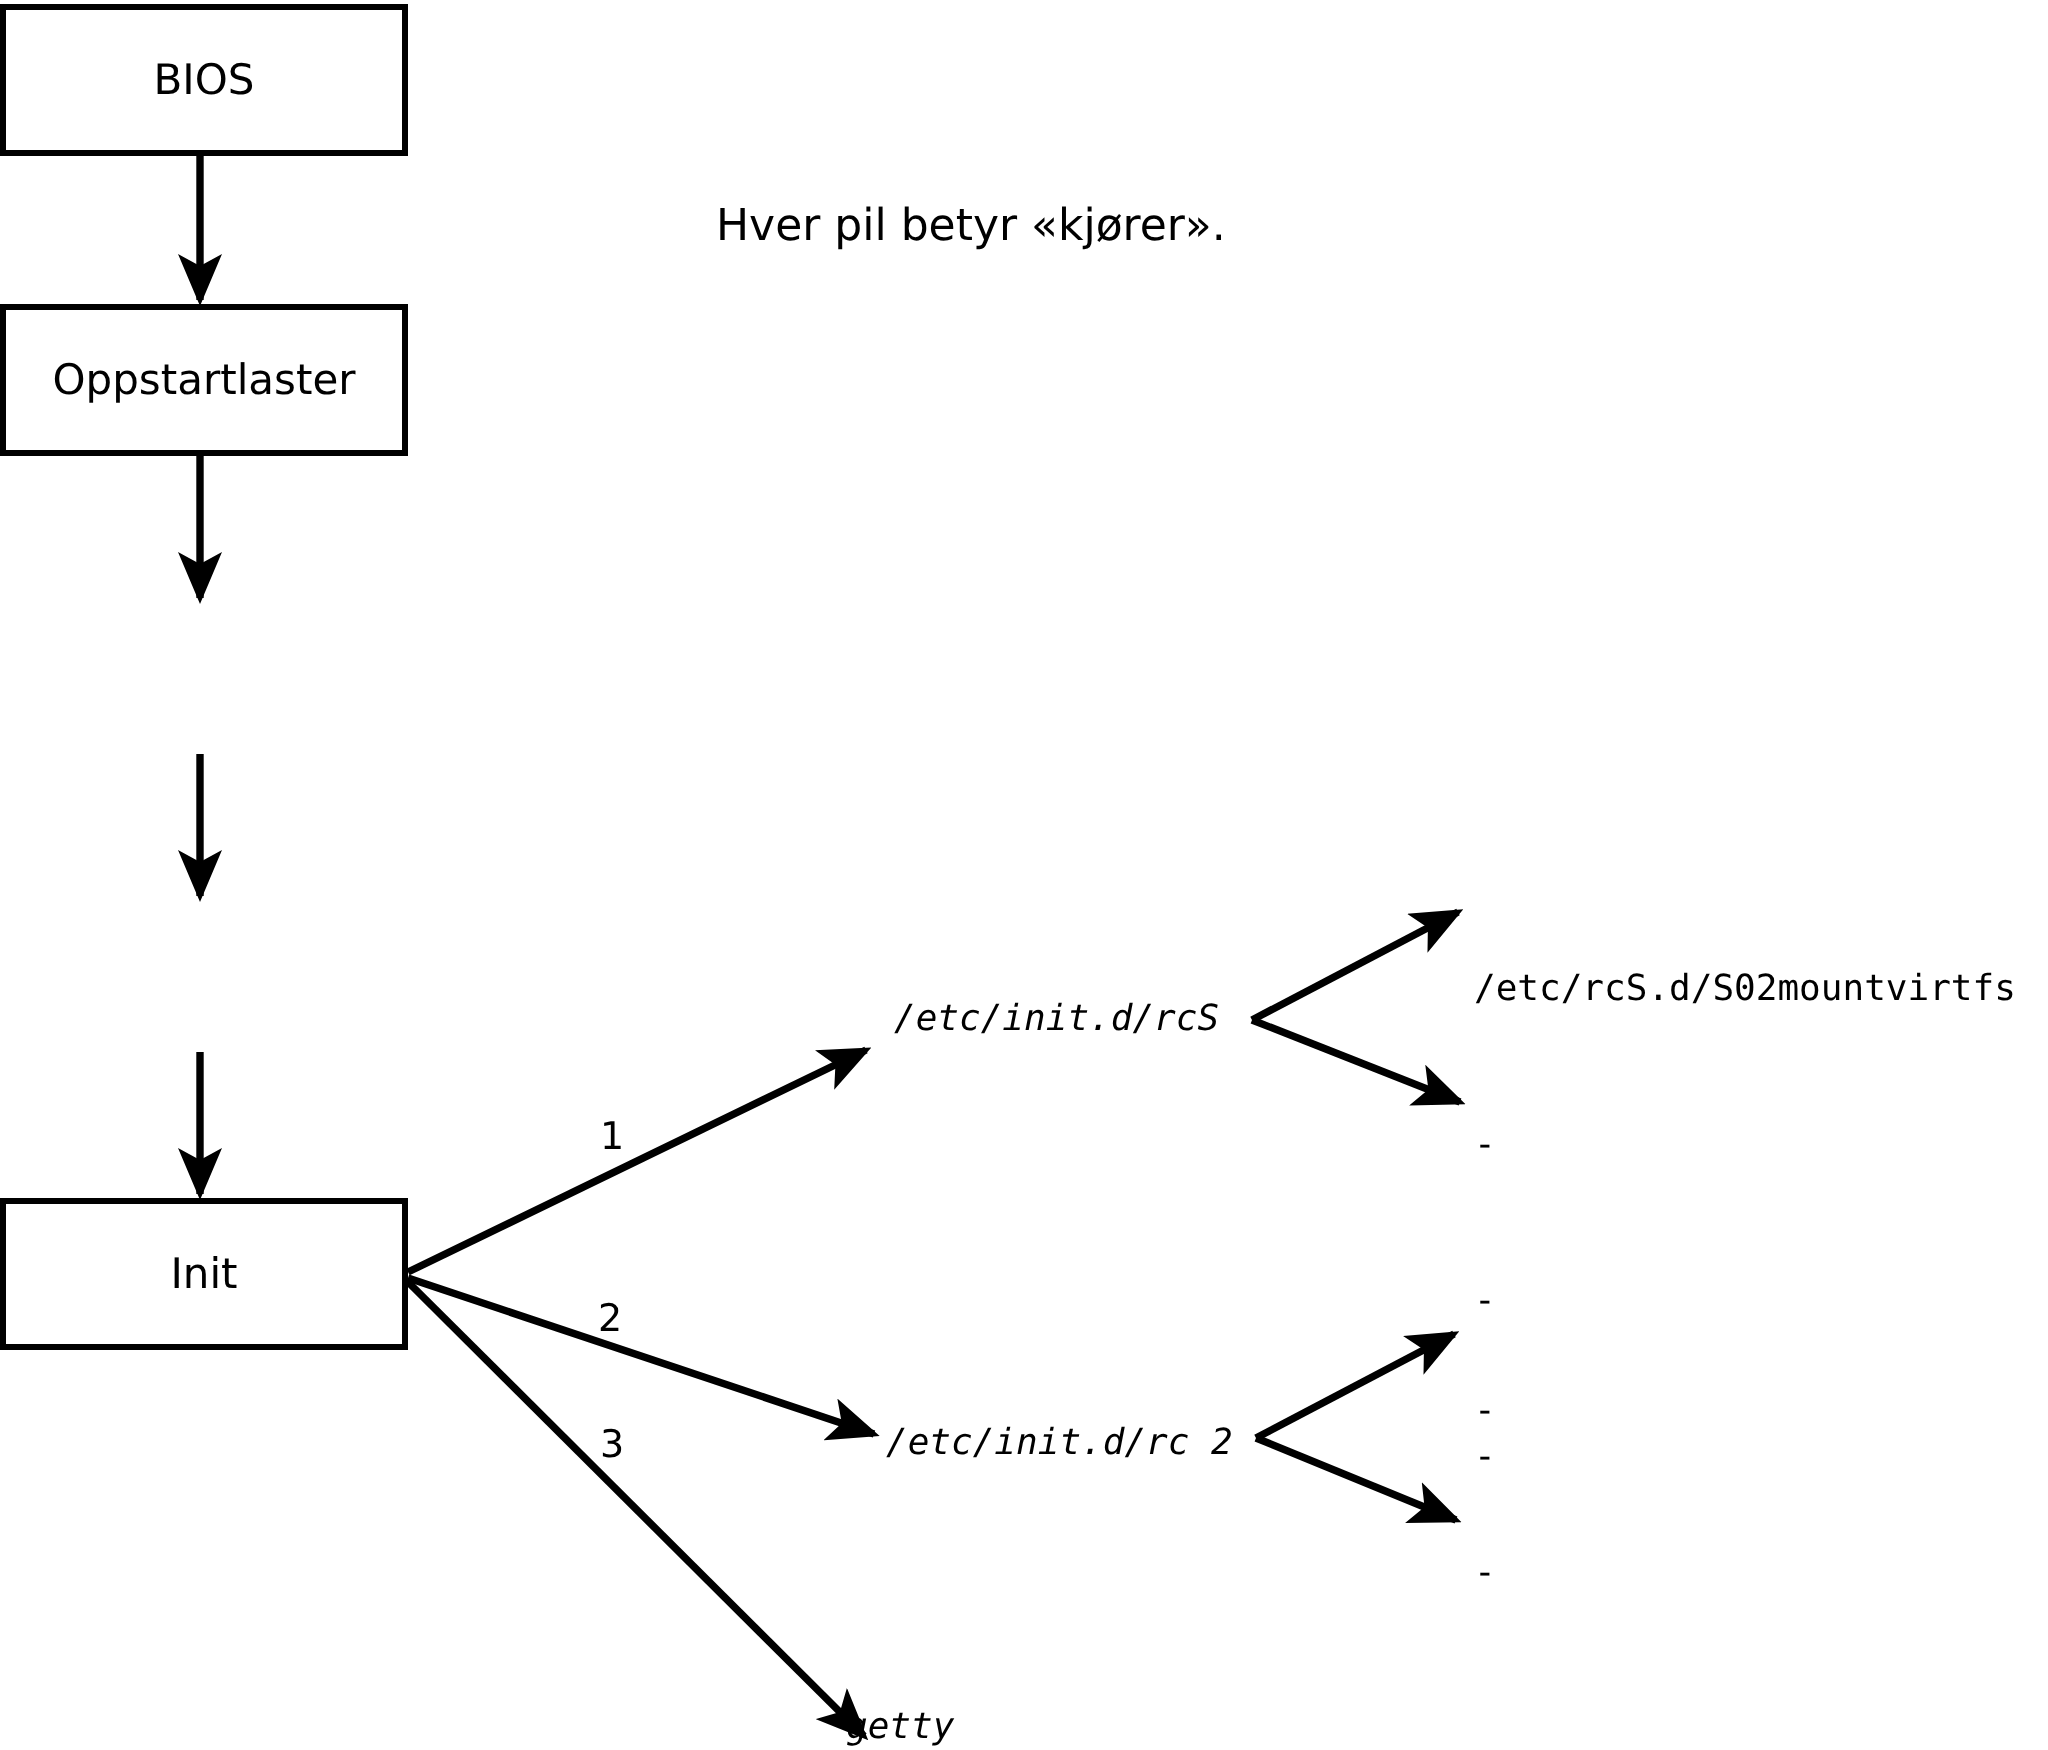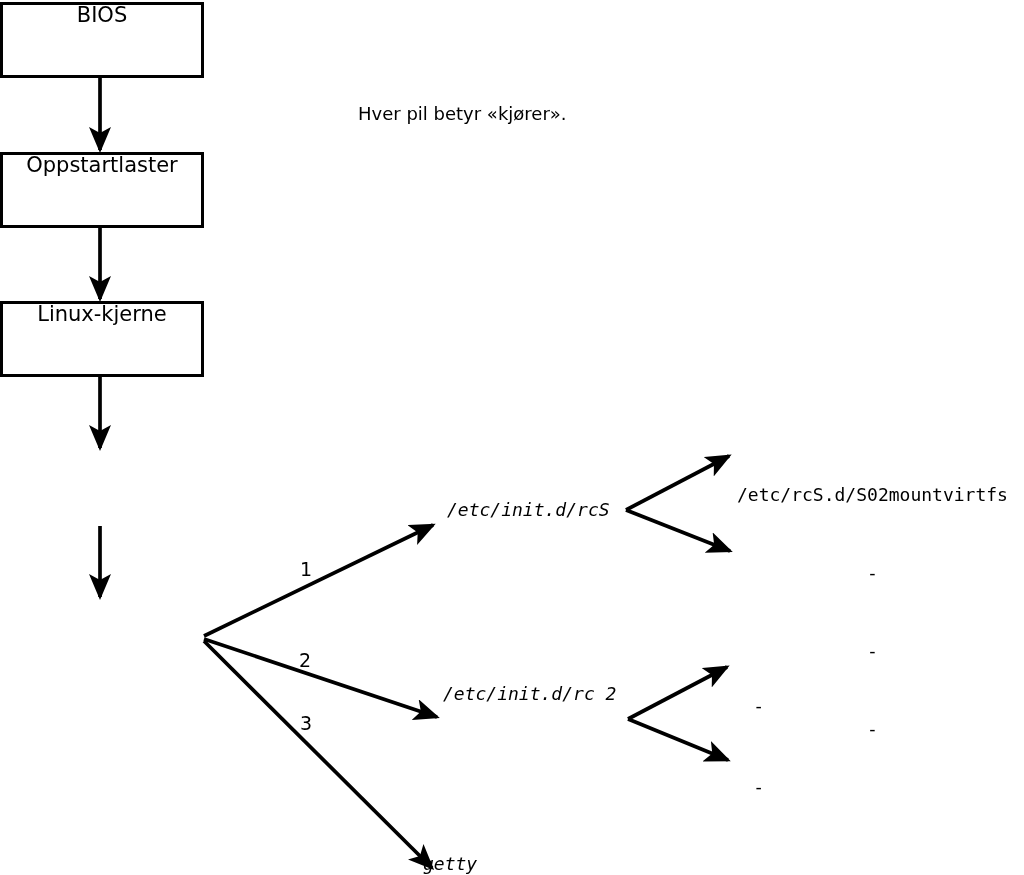--- a/index.html
+++ b/index.html
@@ -26,46 +26,46 @@
   }
   .box{
     position:absolute;
     left:0;
     width:204px;
     height:76px;
     box-sizing:border-box;
     border:3px solid var(--line-color);
     background:var(--bg-color);
     display:flex;
+    align-items:center;
     justify-content:center;
     font-size:21px;
     line-height:1;
   }
   .note{
     position:absolute;
     left:358px;
     top:103px;
-    font-size:18px;
+    font-size:22px;
     line-height:22px;
     white-space:nowrap;
   }
   .mono{
     font-family:"DejaVu Sans Mono","Liberation Mono",monospace;
     font-size:18px;
     white-space:pre;
   }
   .target{
     position:absolute;
     line-height:24px;
     font-style:italic;
   }
   .scripts{
     position:absolute;
     line-height:26px;
-    text-align:center;
   }
   .scripts.second{
     line-height:27px;
   }
   .num{
     position:absolute;
     font-size:19px;
     line-height:1;
     transform:translate(-50%,-50%);
   }
@@ -98,32 +98,32 @@
       <line x1="628" y1="719" x2="728" y2="760"></line>
     </g>
   </svg>
 
   <div class="box" style="top:2px">
     <span>BIOS</span>
   </div>
   <div class="box" style="top:152px">
     <span>Oppstartlaster</span>
   </div>
-  <div class="box" style="top:301px">
-    <span>Linux-kjerne</span>
+  <div class="box" style="top:599px">
+    <span>Init</span>
   </div>
 
   <div class="note">Hver pil betyr «kjører».</div>
 
   <div class="num" style="left:306px;top:569px">1</div>
   <div class="num" style="left:305px;top:660px">2</div>
   <div class="num" style="left:306px;top:723px">3</div>
 
   <div class="mono target" style="left:447px;top:498px">/etc/init.d/rcS</div>
-  <div class="mono target" style="left:443px;top:682px">/etc/init.d/rc 2</div>
+  <div class="mono target" style="left:443px;top:710px">/etc/init.d/rc 2</div>
   <div class="mono target" style="left:423px;top:852px">getty</div>
 
   <div class="mono scripts" style="left:737px;top:430px">
     <div>/etc/rcS.d/S02mountvirtfs</div>
     <div>-</div>
     <div>-</div>
     <div>-</div>
   </div>
 
   <div class="mono scripts second" style="left:737px;top:638px">

